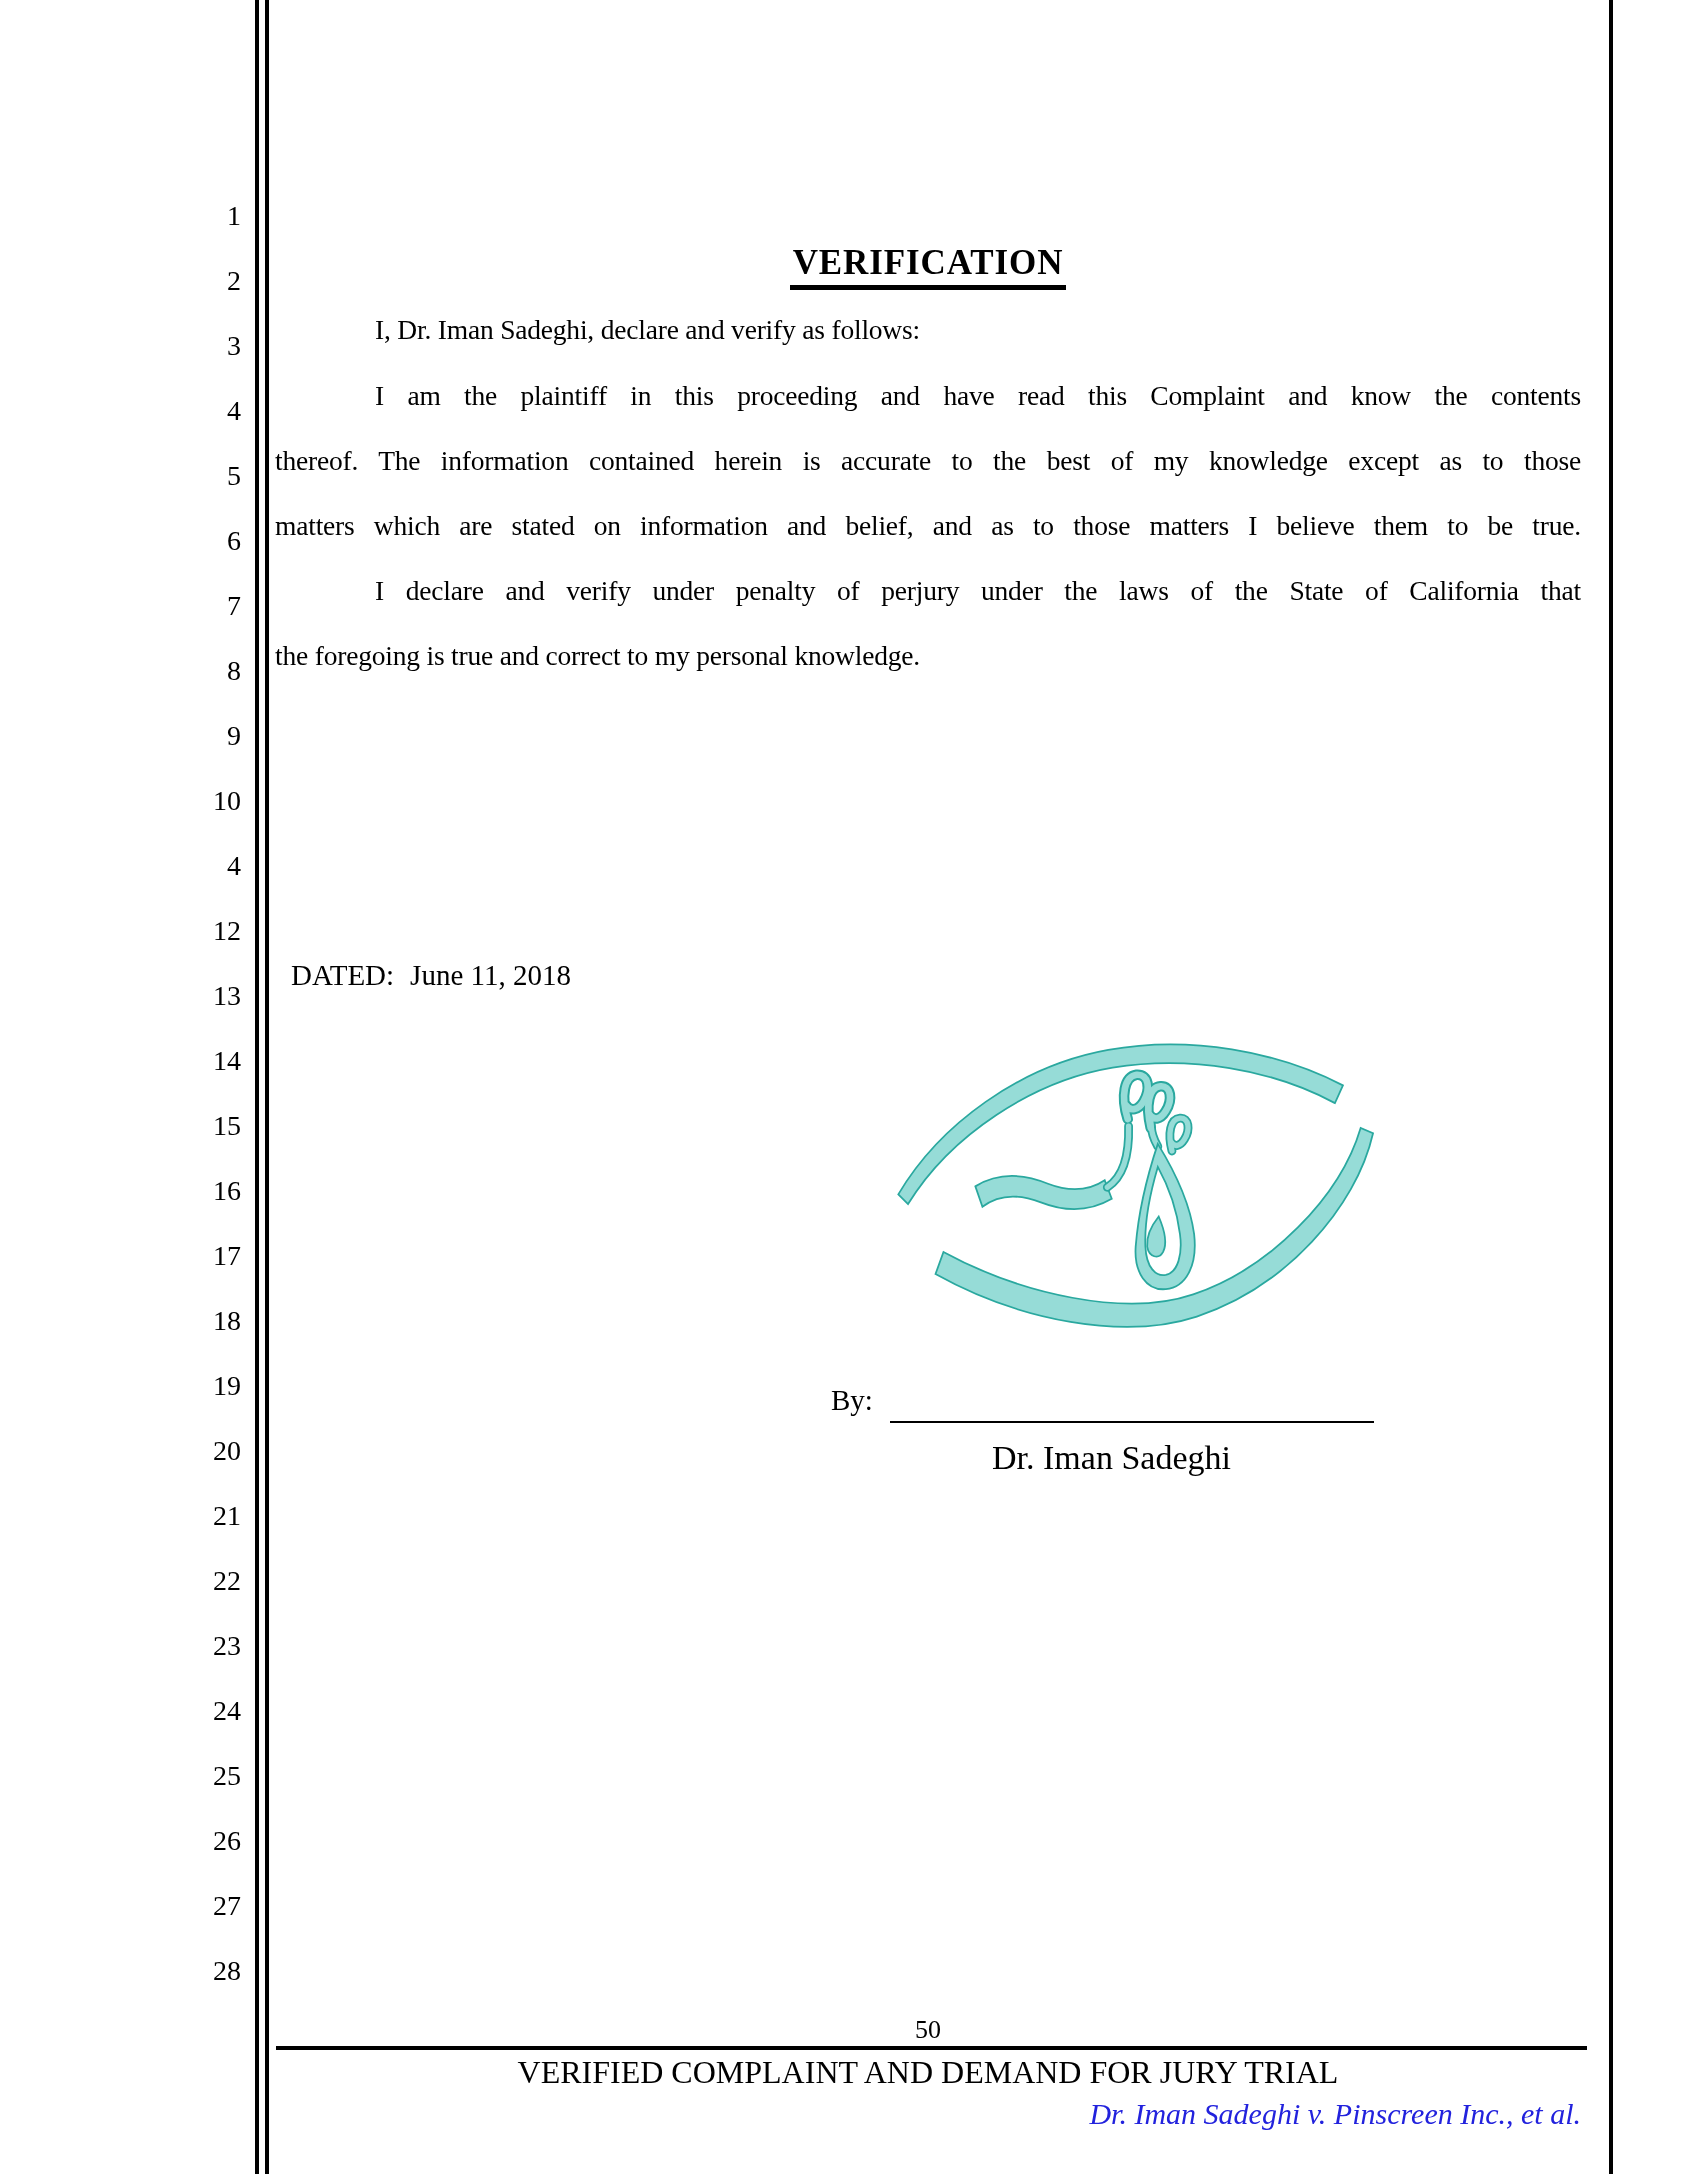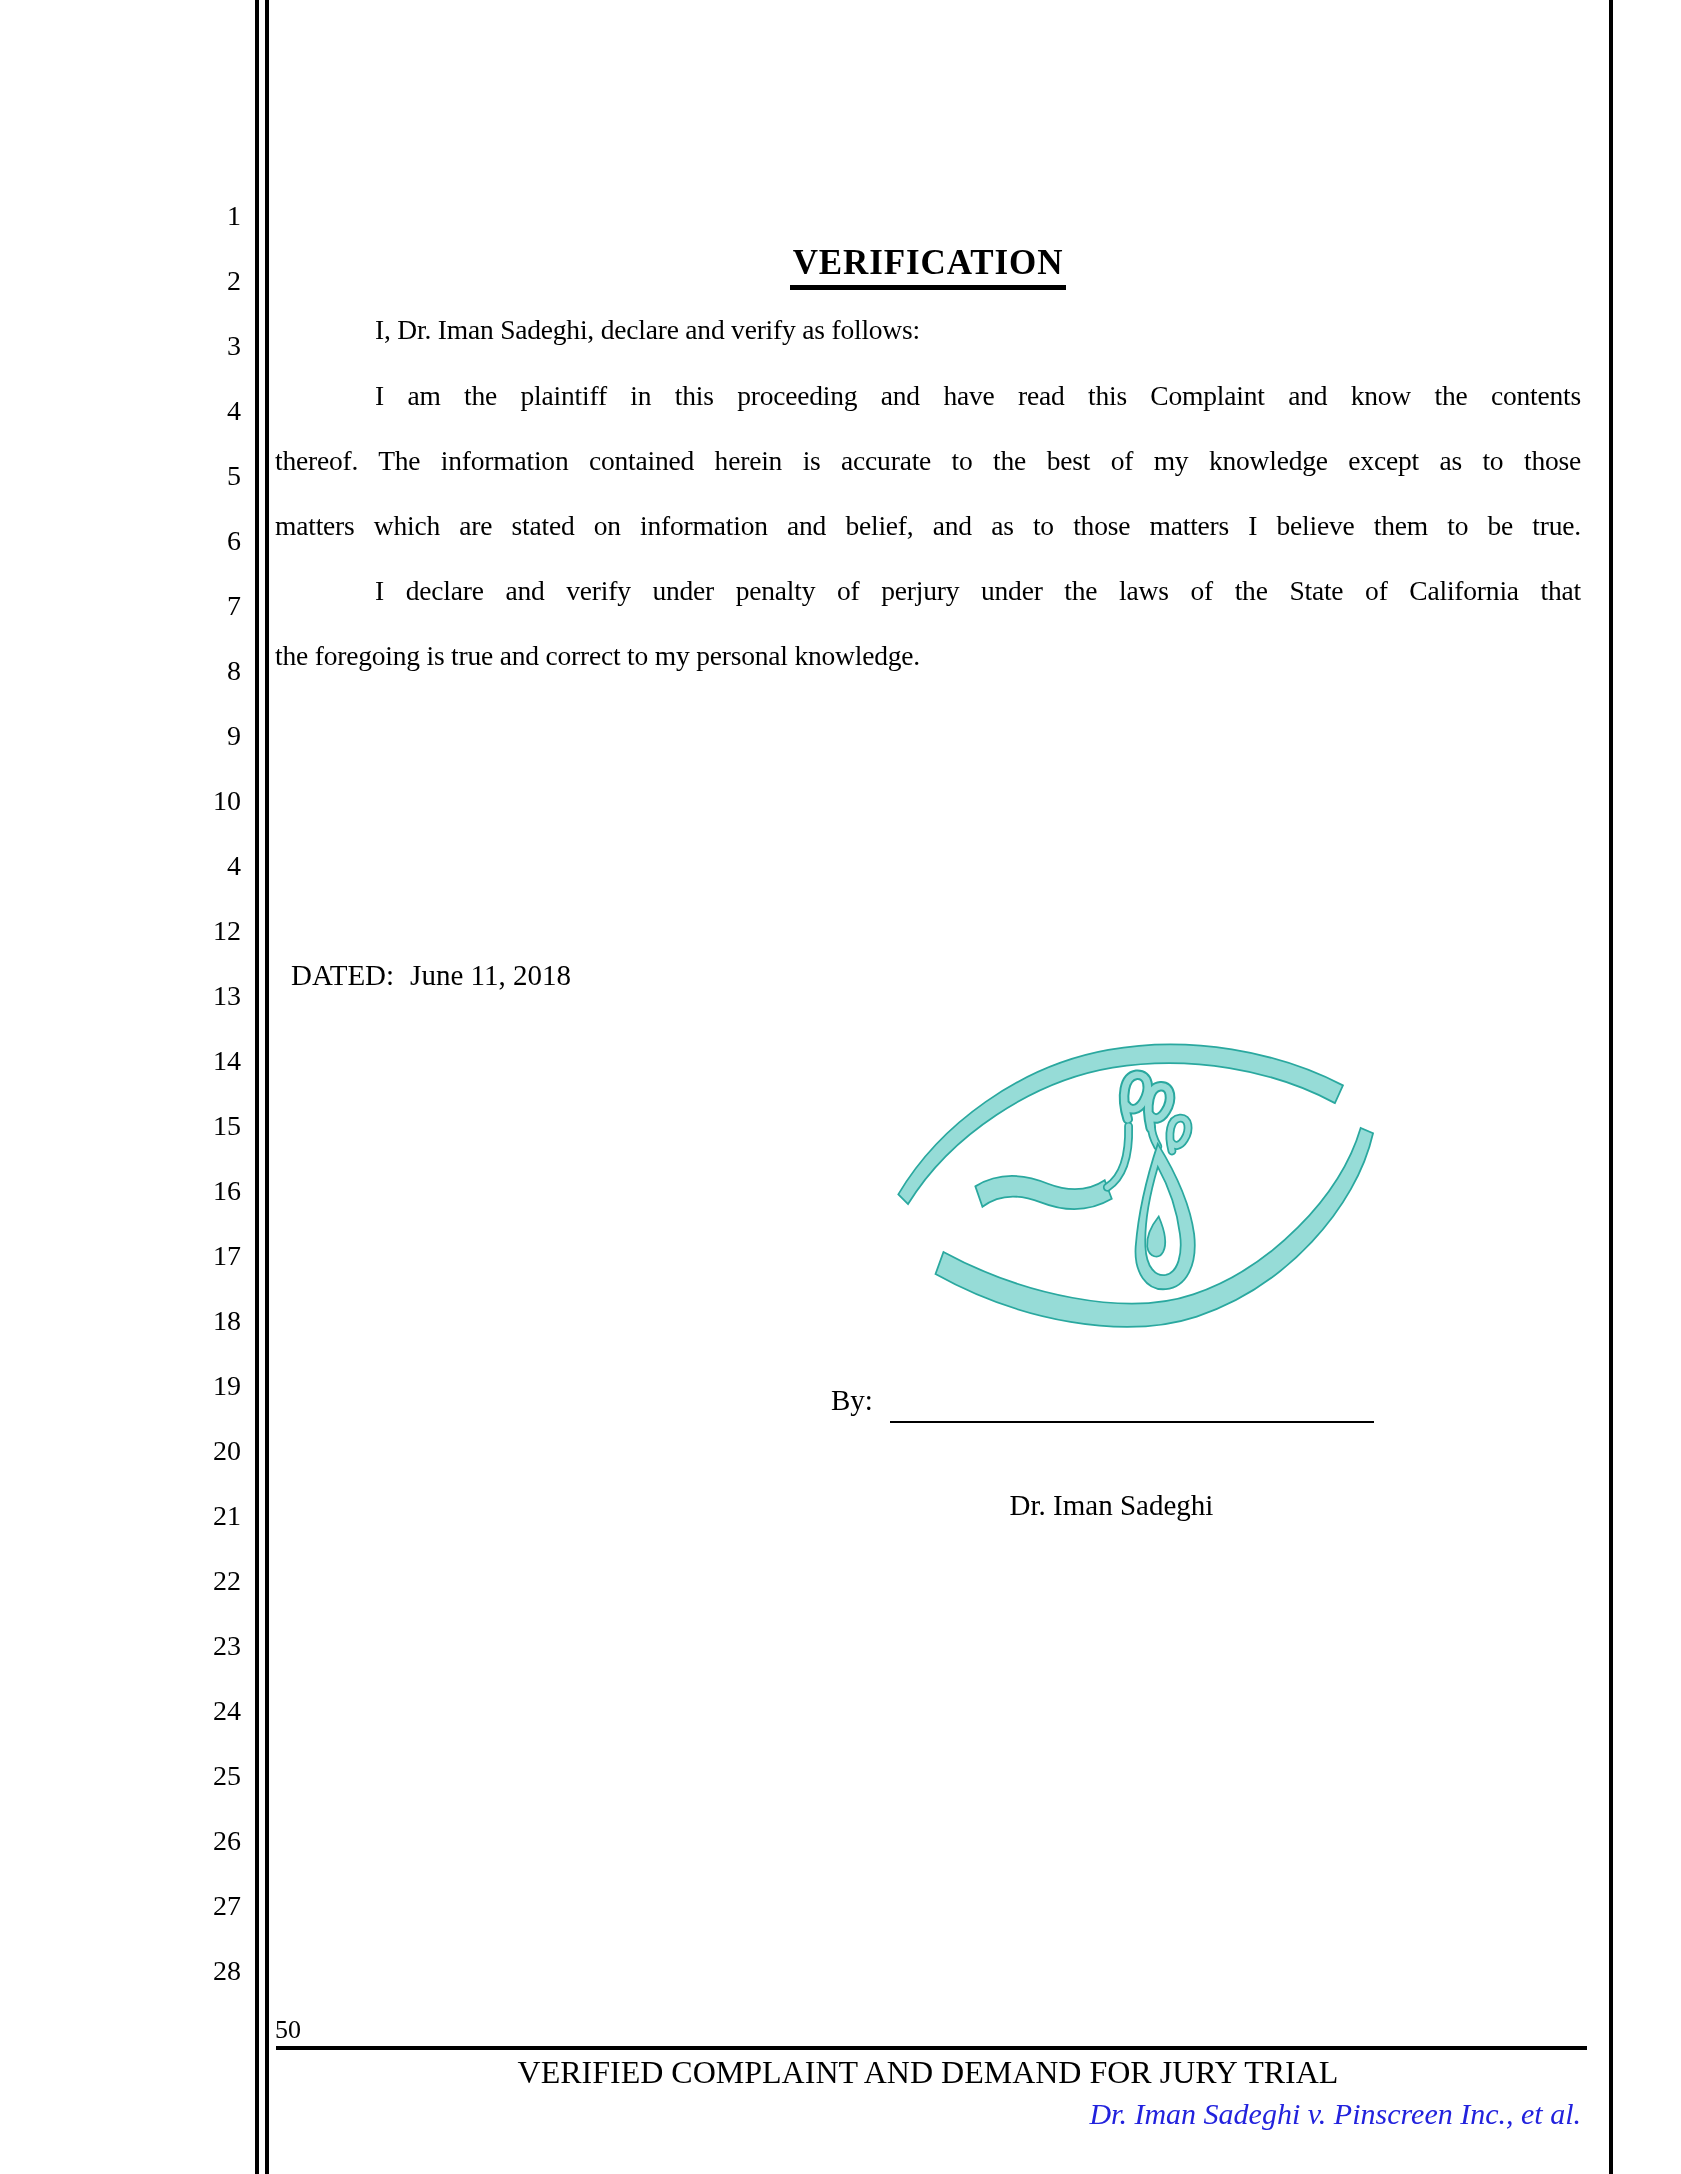--- a/index.html
+++ b/index.html
@@ -43,23 +43,23 @@
   .ind{text-indent:100px;}
   .para-intro{top:297px;}
   .para-body{top:363px;}
   .para-perjury{top:558px;}
   .dated-row{top:943px;font-size:29px;line-height:65px;margin-left:16px;}
   .dated-row .date-val{margin-left:16px;}
   .submitted{left:841px;top:943px;font-size:29px;line-height:65px;}
   .sig-wrap{left:842px;top:1011px;width:621px;height:372px;}
   .by-label{left:831px;top:1381px;font-size:29px;line-height:39px;}
   .sig-line{left:890px;top:1421px;width:484px;height:1.8px;background:#000;}
-  .signatory{left:890px;top:1438px;width:443px;text-align:center;font-size:29px;line-height:39px;margin-top:48px;}
-  
-  .page-number{left:275px;width:1306px;top:2014px;font-size:26px;line-height:32px;}
+  .signatory{left:890px;top:1438px;width:443px;text-align:center;font-size:34px;line-height:39px;}
+  
+  .page-number{left:275px;width:1306px;top:2014px;text-align:center;font-size:26px;line-height:32px;}
   .footer-rule{left:276px;top:2046px;width:1311px;height:3.5px;background:#000;}
   .footer-title{left:275px;width:1306px;top:2053px;text-align:center;font-size:32px;line-height:39px;}
   .footer-case{
     left:275px;width:1306px;top:2094px;text-align:right;
     font-size:30px;line-height:39px;font-style:italic;
     color:var(--footer-case-color,#2222dd);
   }
   
   .sig-fill{fill:var(--signature-fill,#96dcd7);stroke:var(--signature-stroke,#2aa89f);stroke-width:2;}
   .sig-fill-eo{fill:var(--signature-fill,#96dcd7);stroke:var(--signature-stroke,#2aa89f);stroke-width:2;fill-rule:evenodd;}

